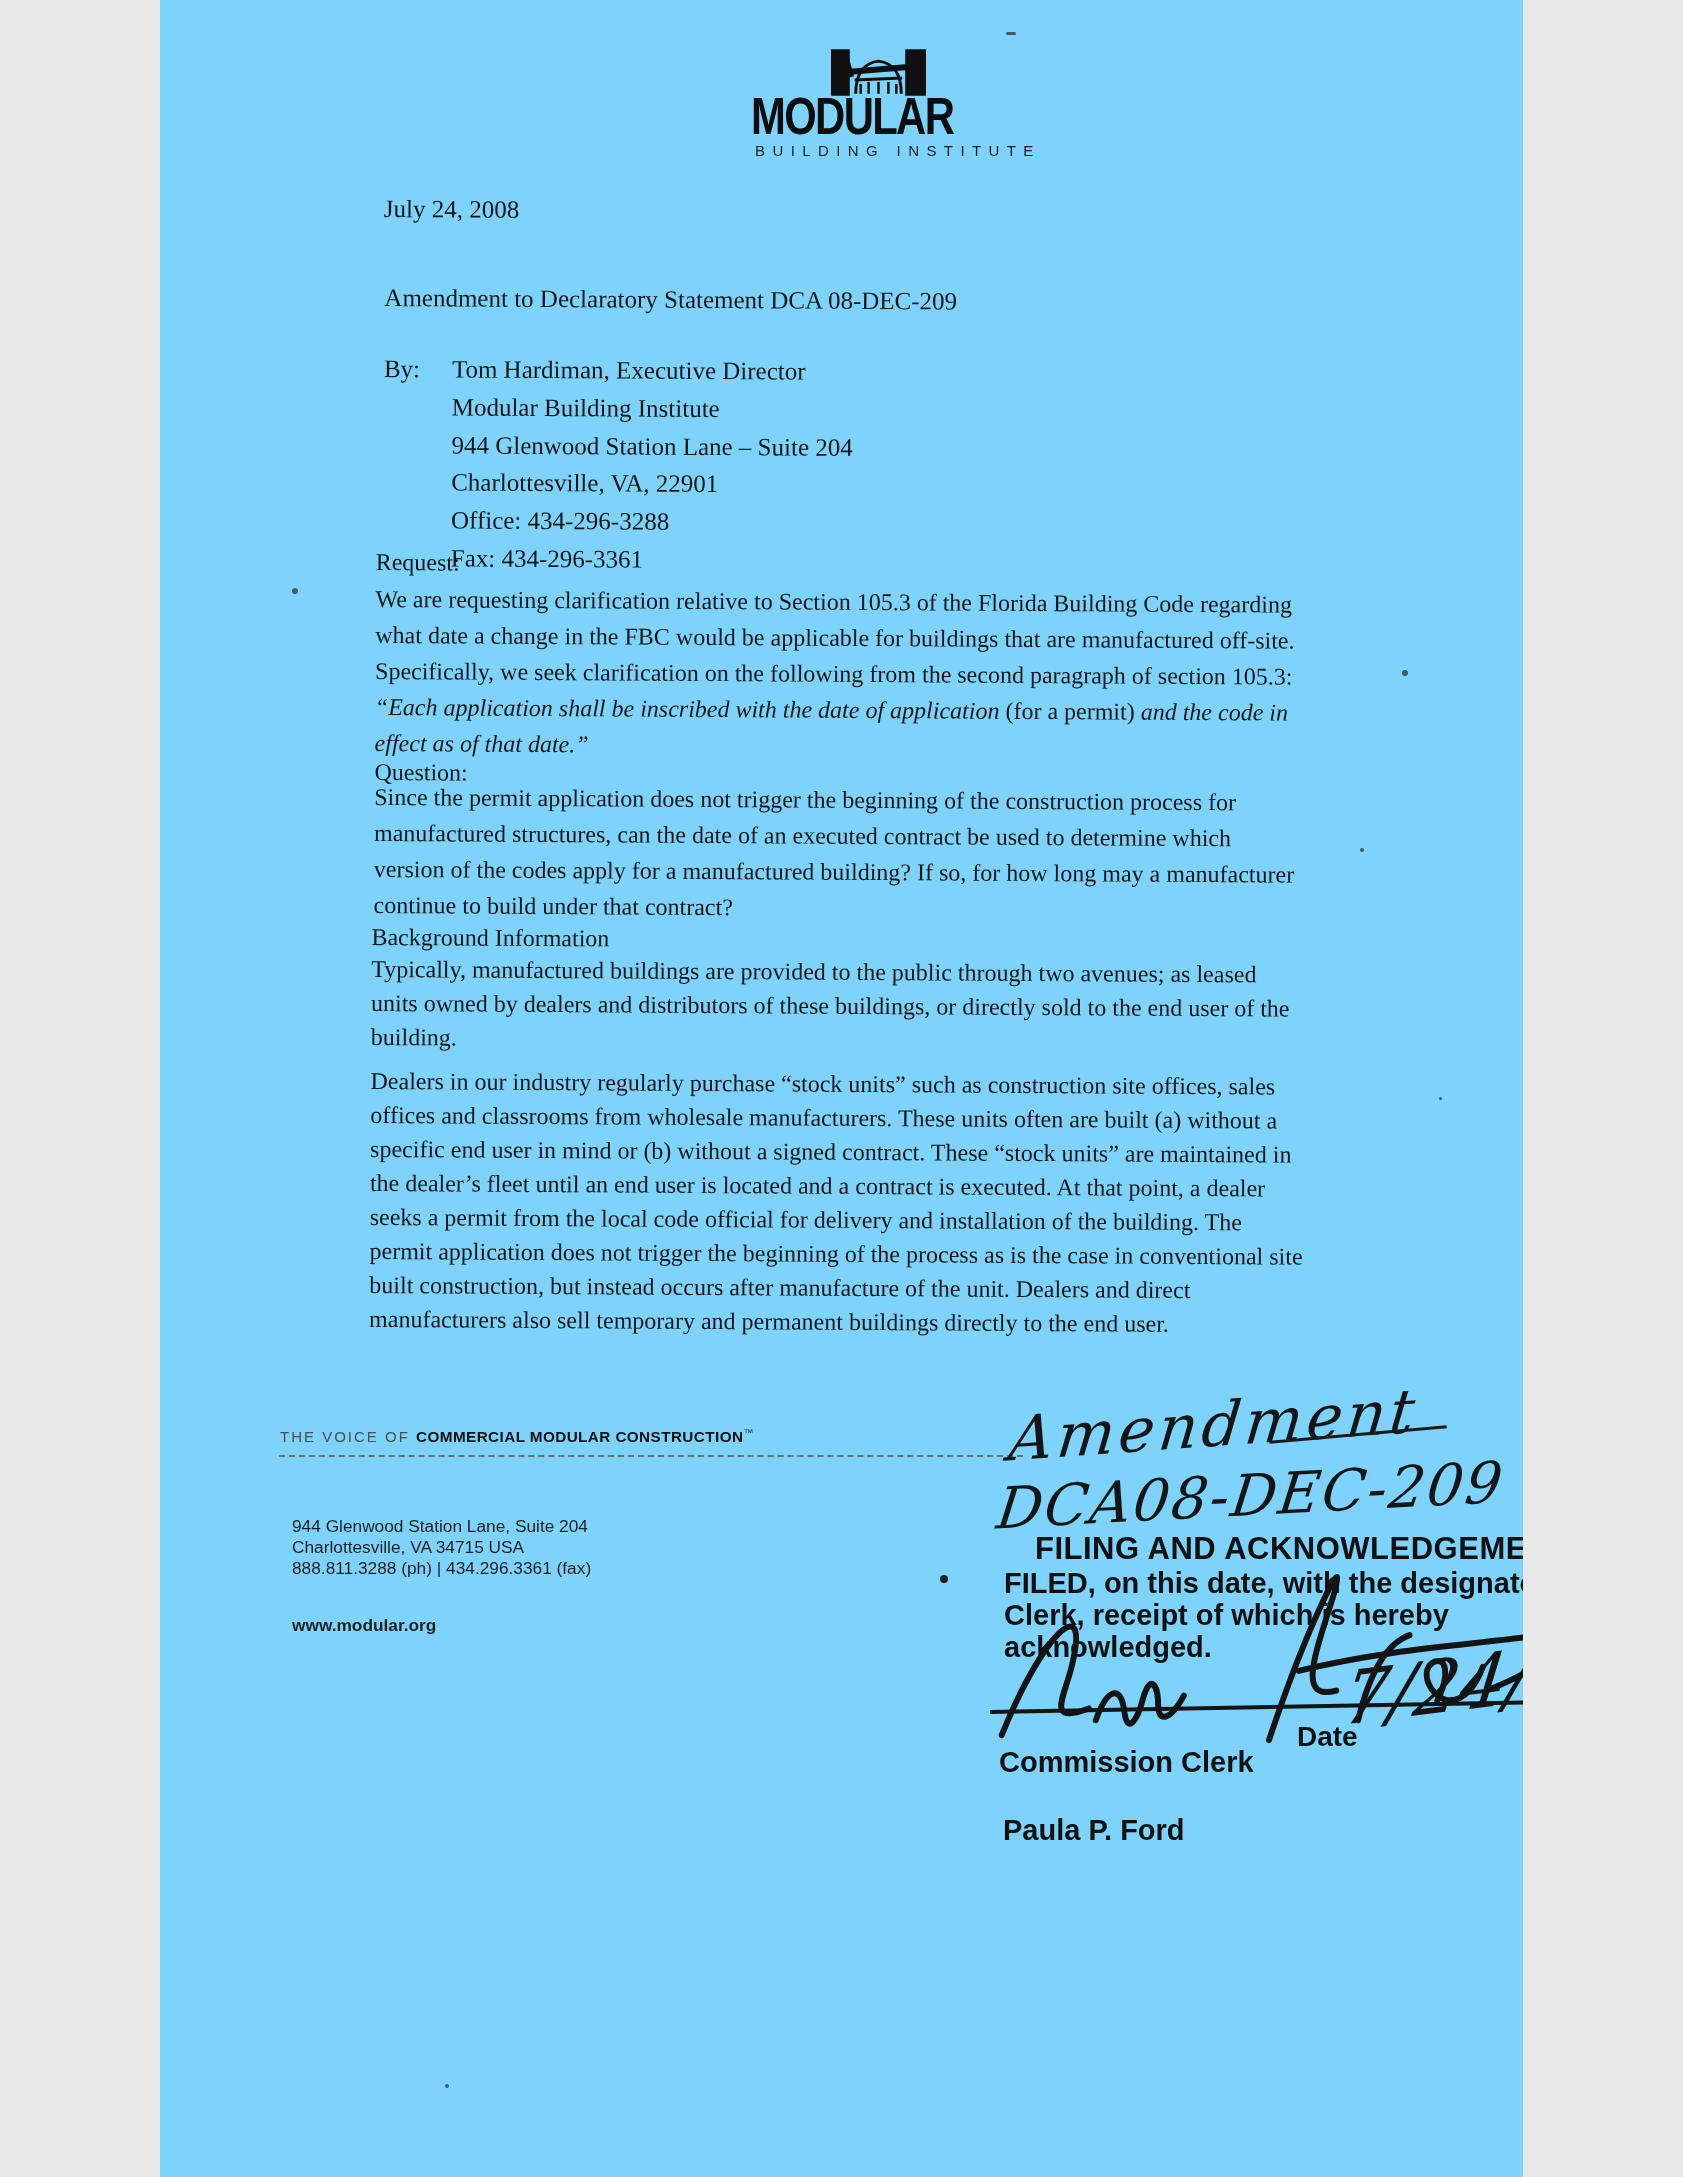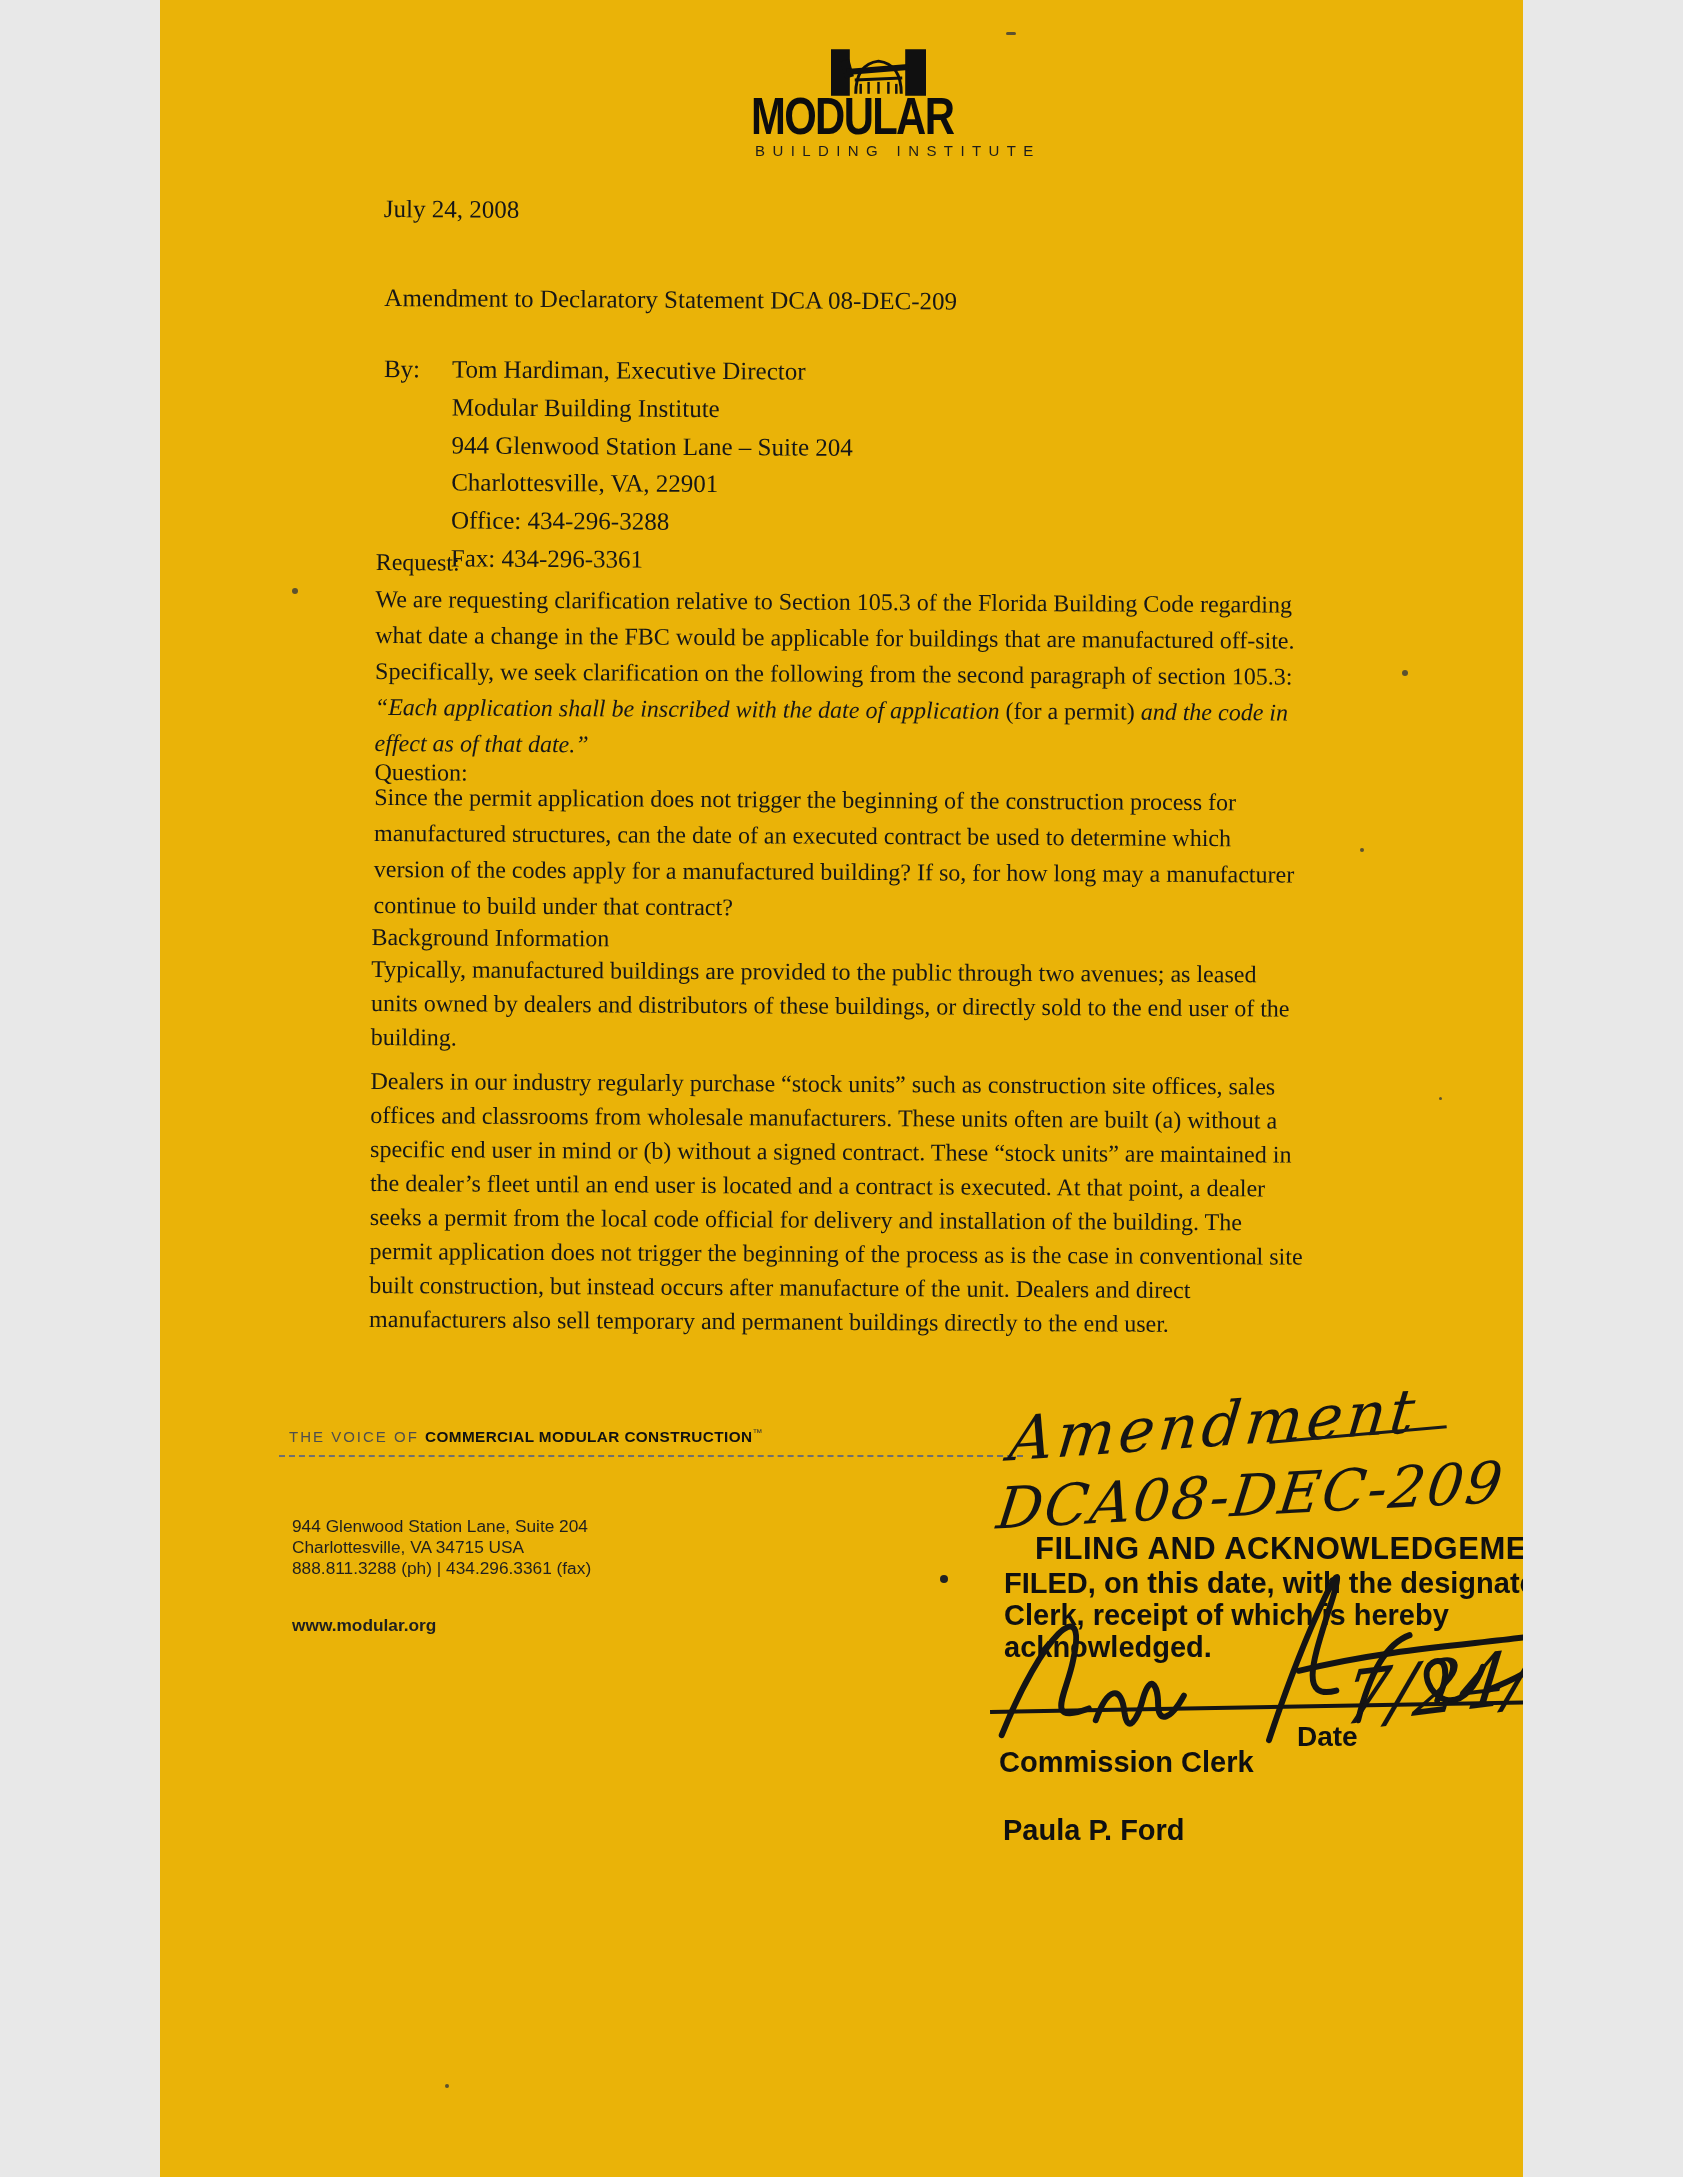--- a/index.html
+++ b/index.html
@@ -1,17 +1,17 @@
 <!DOCTYPE html>
 <html><head>
 <meta charset="utf-8">
 <style>
   html,body{margin:0;padding:0;background:#e8e8e8;}
   .page{
-    position:relative;width:1338px;height:2177px;background:#eab308;
+    position:relative;width:1338px;height:2177px;background:#7dd3fc;
     margin:0 auto;overflow:hidden;color:#1b1b1b;
     font-family:"Liberation Serif",serif;
     padding-left:25px;
   }
   .abs{position:absolute;}
 
   
   .logo-word{
     font-family:"Liberation Sans",sans-serif;font-weight:bold;
     font-size:51px;letter-spacing:-2px;color:#0d0d0d;
@@ -113,21 +113,21 @@
     <div class="para" style="left:2px;top:386px;width:929px;"><span>We are requesting clarification relative to Section 105.3 of the Florida Building Code regarding what date a change in the FBC would be applicable for buildings that are manufactured off-site.  Specifically, we seek clarification on the following from the second paragraph of section 105.3:  </span><span class="it">“Each application shall be inscribed with the date of application </span><span>(for a permit) </span><span class="it">and the code in effect as of that date.”</span></div>
 
     <div class="line" style="left:2px;top:564px;">Question:</div>
     <div class="para" style="left:2px;top:584px;width:929px;">Since the permit application does not trigger the beginning of the construction process for manufactured structures, can the date of an executed contract be used to determine which version of the codes apply for a manufactured building?  If so, for how long may a manufacturer continue to build under that contract?</div>
 
     <div class="line" style="left:0px;top:729px;">Background Information</div>
     <div class="para tight" style="left:0px;top:757px;width:929px;">Typically, manufactured buildings are provided to the public through two avenues; as leased units owned by dealers and distributors of these buildings, or directly sold to the end user of the building.</div>
     <div class="para tight" style="left:0px;top:869px;width:936px;">Dealers in our industry regularly purchase “stock units” such as construction site offices, sales offices and classrooms from wholesale manufacturers.  These units often are built (a) without a specific end user in mind or (b) without a signed contract.  These “stock units” are maintained in the dealer’s fleet until an end user is located and a contract is executed.  At that point, a dealer seeks a permit from the local code official for delivery and installation of the building. The permit application does not trigger the beginning of the process as is the case in conventional site built construction, but instead occurs after manufacture of the unit. Dealers and direct manufacturers also sell temporary and permanent buildings directly to the end user.</div>
   </div>
 
-  <div class="abs" style="left:129px;top:1427px;"><span class="tag-light">THE VOICE OF </span><span class="tag-bold">COMMERCIAL MODULAR CONSTRUCTION</span><span class="tag-tm">™</span></div>
+  <div class="abs" style="left:120px;top:1427px;"><span class="tag-light">THE VOICE OF </span><span class="tag-bold">COMMERCIAL MODULAR CONSTRUCTION</span><span class="tag-tm">™</span></div>
   <div class="abs foot-dash" style="left:119px;top:1455px;width:744px;"></div>
   <div class="abs addr" style="left:132px;top:1516px;">
     <div>944 Glenwood Station Lane, Suite 204</div>
     <div>Charlottesville, VA 34715  USA</div>
     <div>888.811.3288 (ph) | 434.296.3361  (fax)</div>
     <div class="site">www.modular.org</div>
   </div>
 
   <div class="abs hand hand1" style="left:849px;top:1394px;">Amendment</div>
   <div class="abs pen-stroke" style="left:1109px;top:1433px;width:178px;height:3px;"></div>

